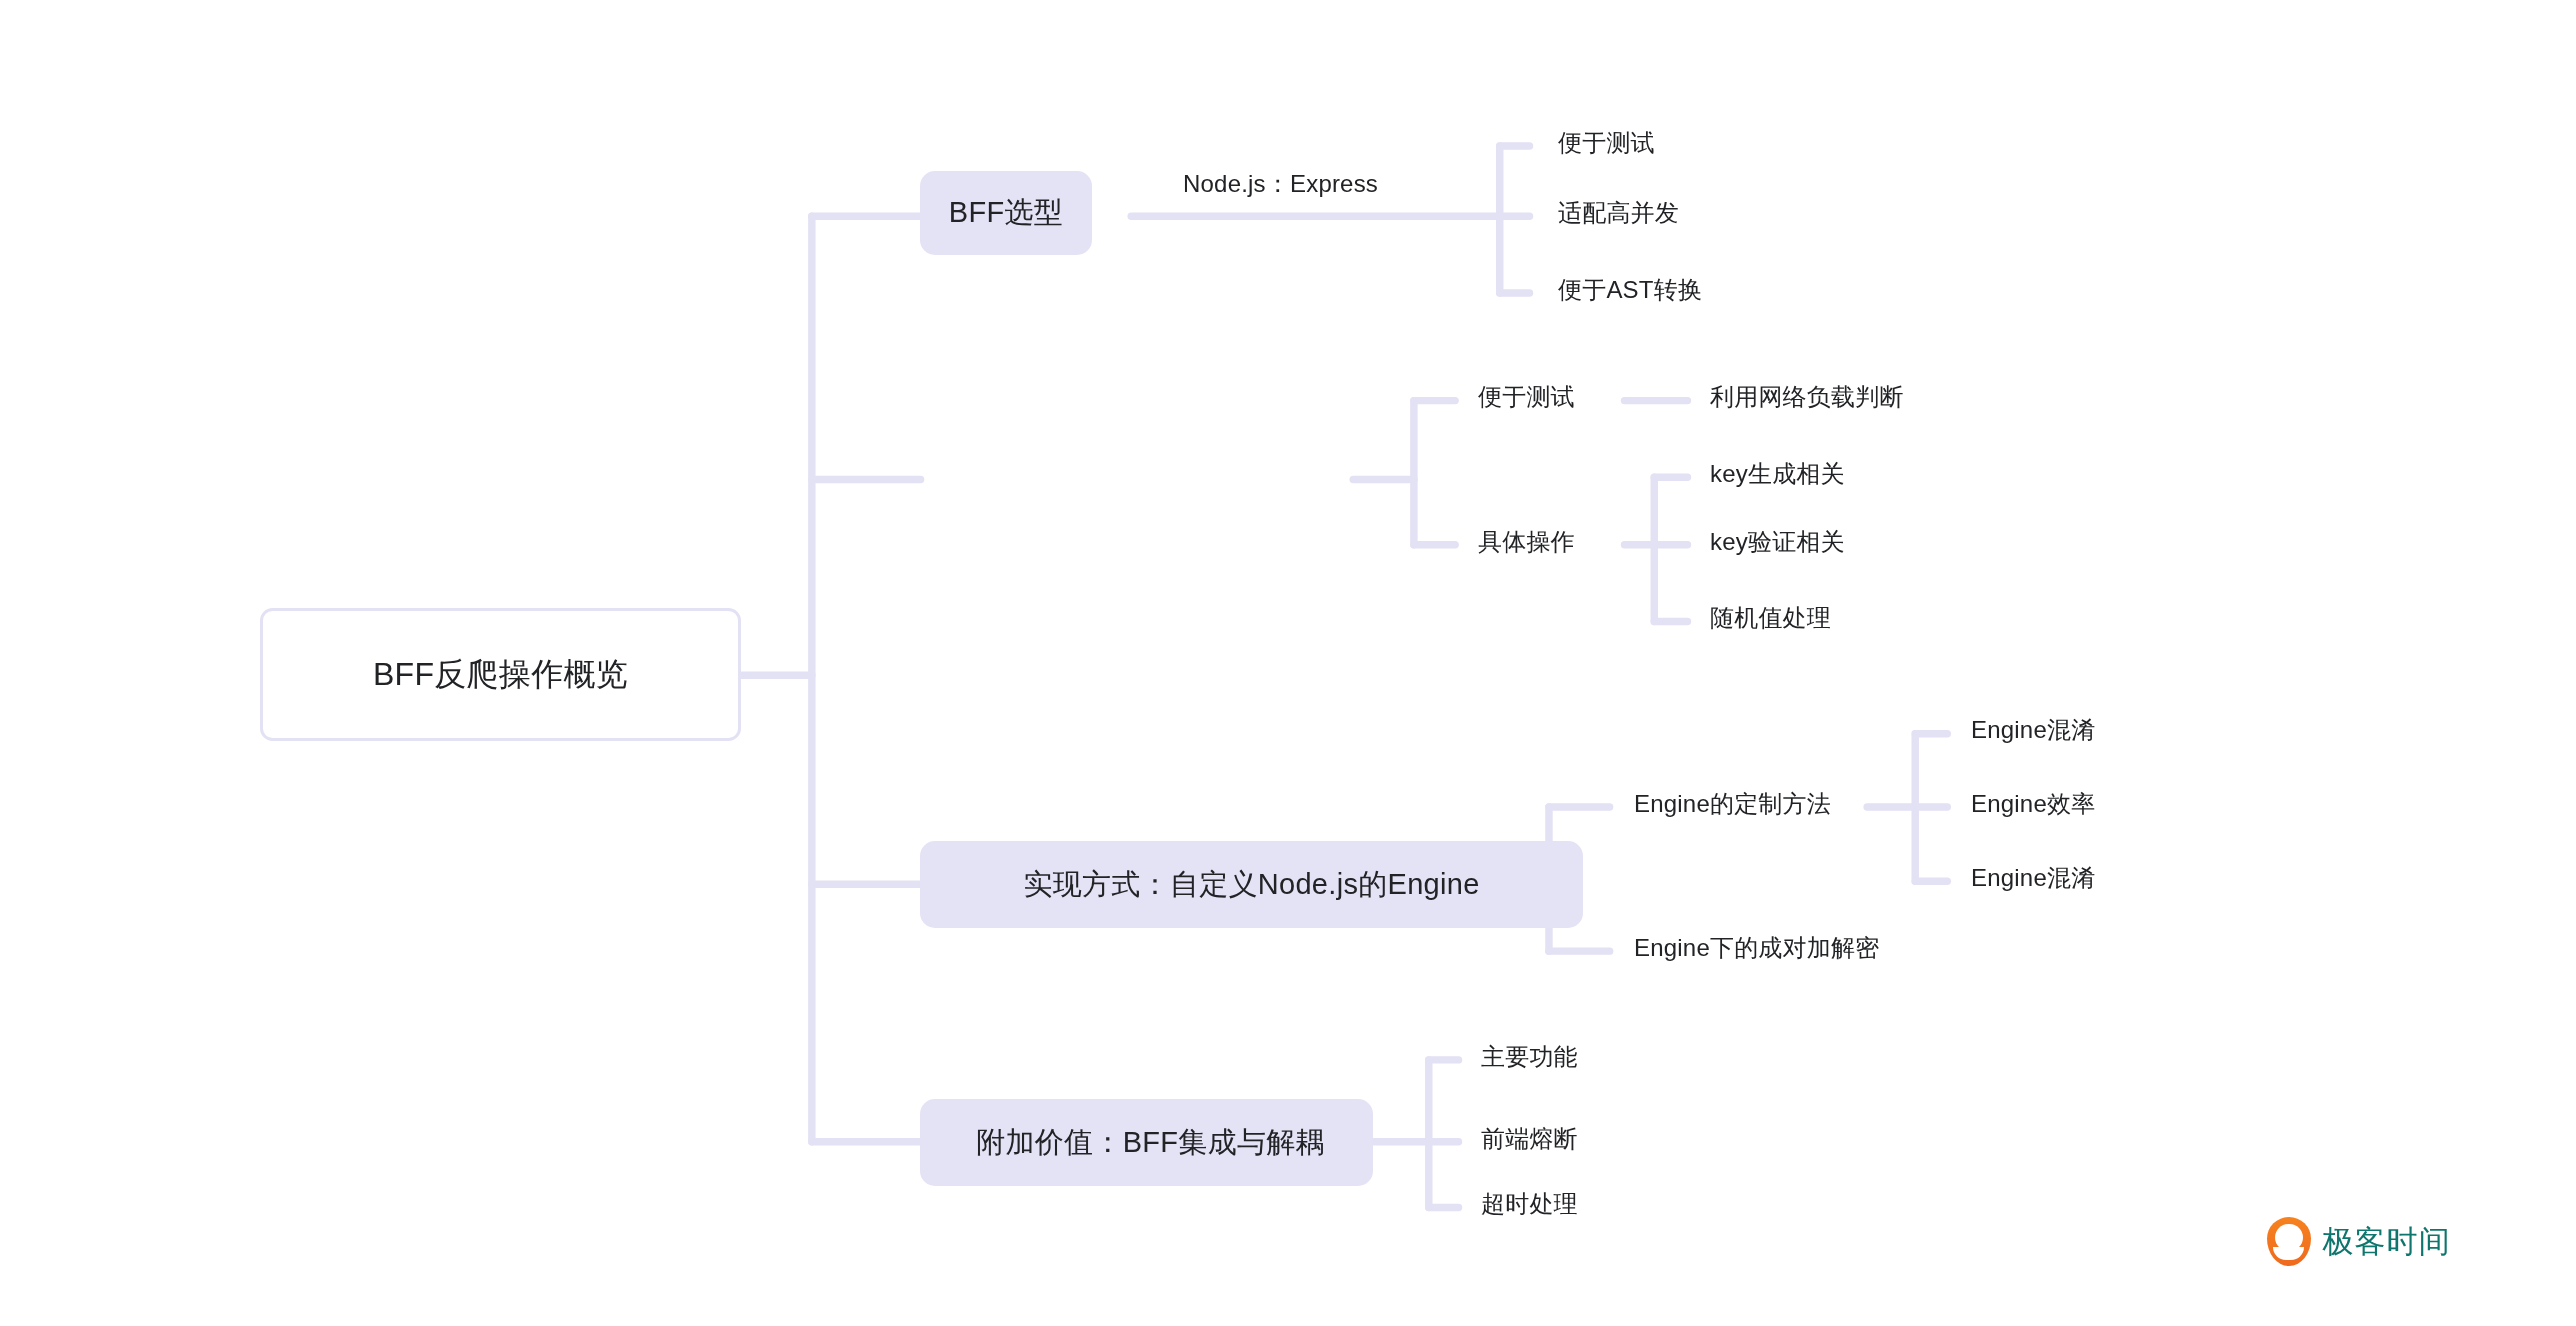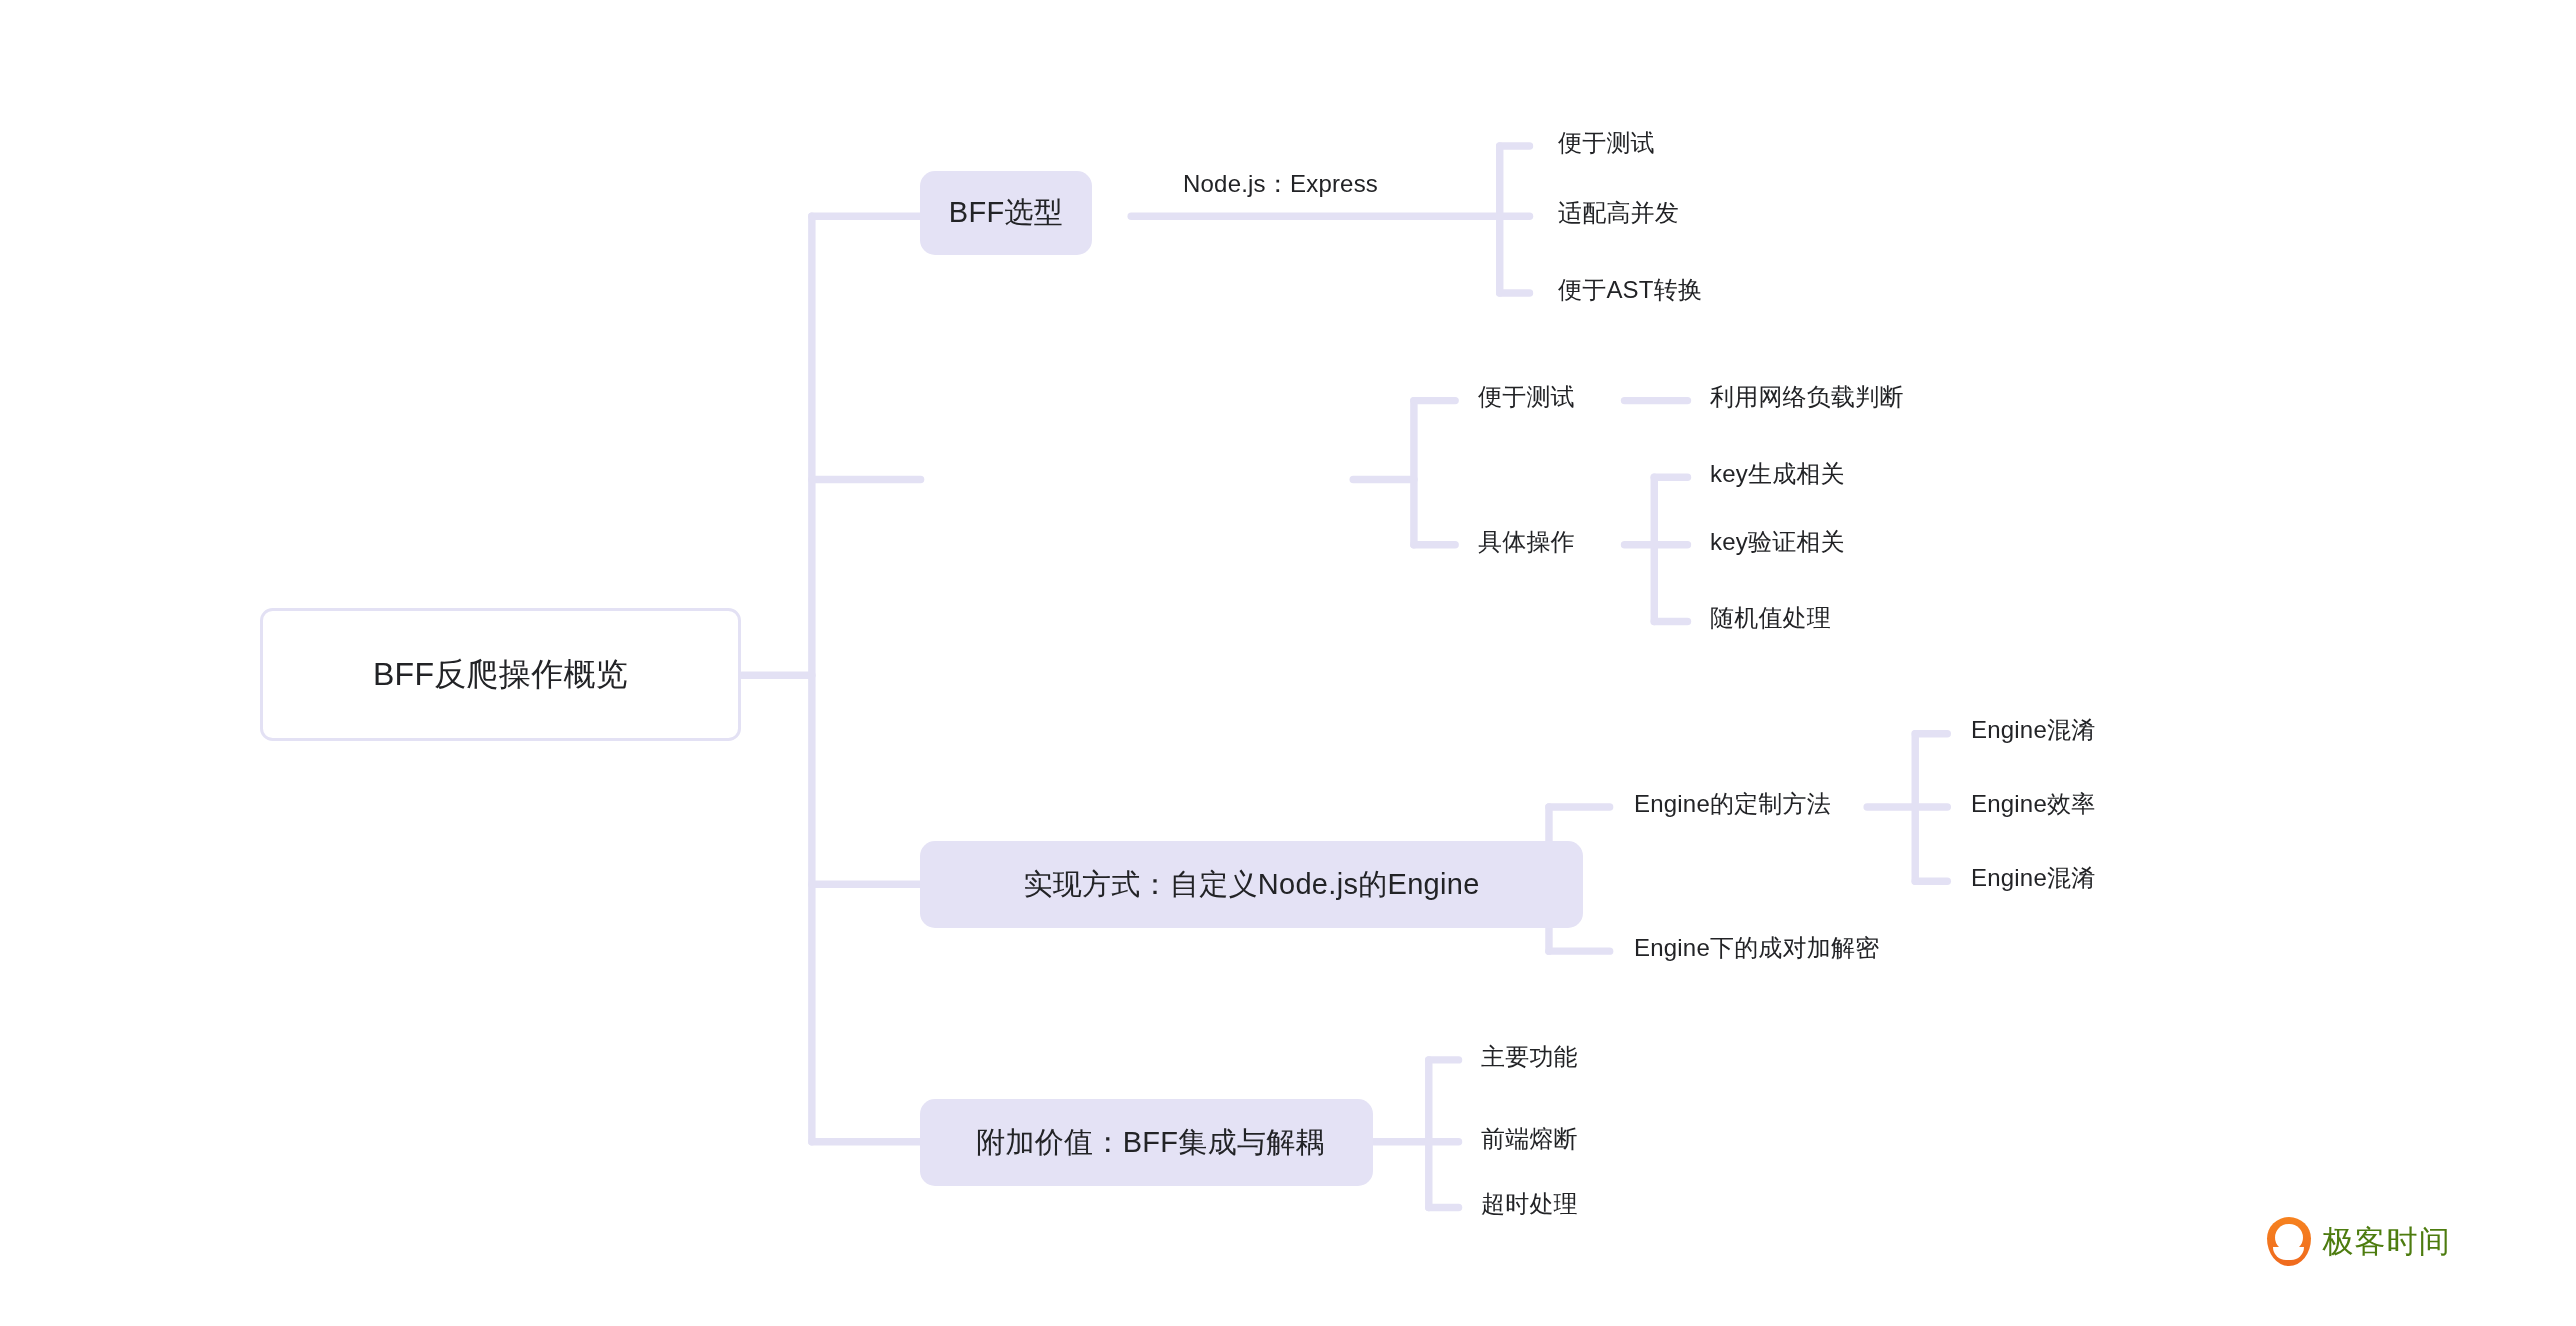--- a/index.html
+++ b/index.html
@@ -110,21 +110,21 @@
     position: absolute;
     left: 6.3px;
     top: 30px;
     width: 31px;
     height: 12.6px;
     border-radius: 0 0 16px 16px;
     background: #ffffff;
   }
   #logo .wordmark {
     font-size: 31px;
-    color: #4d7c0f;
+    color: #0f766e;
     letter-spacing: 1.1px;
     white-space: nowrap;
   }
 </style>
 </head>
 <body>
 
 <div id="stage">
 
   <svg id="connectors" viewBox="0 0 4500 2317" xmlns="http://www.w3.org/2000/svg">

